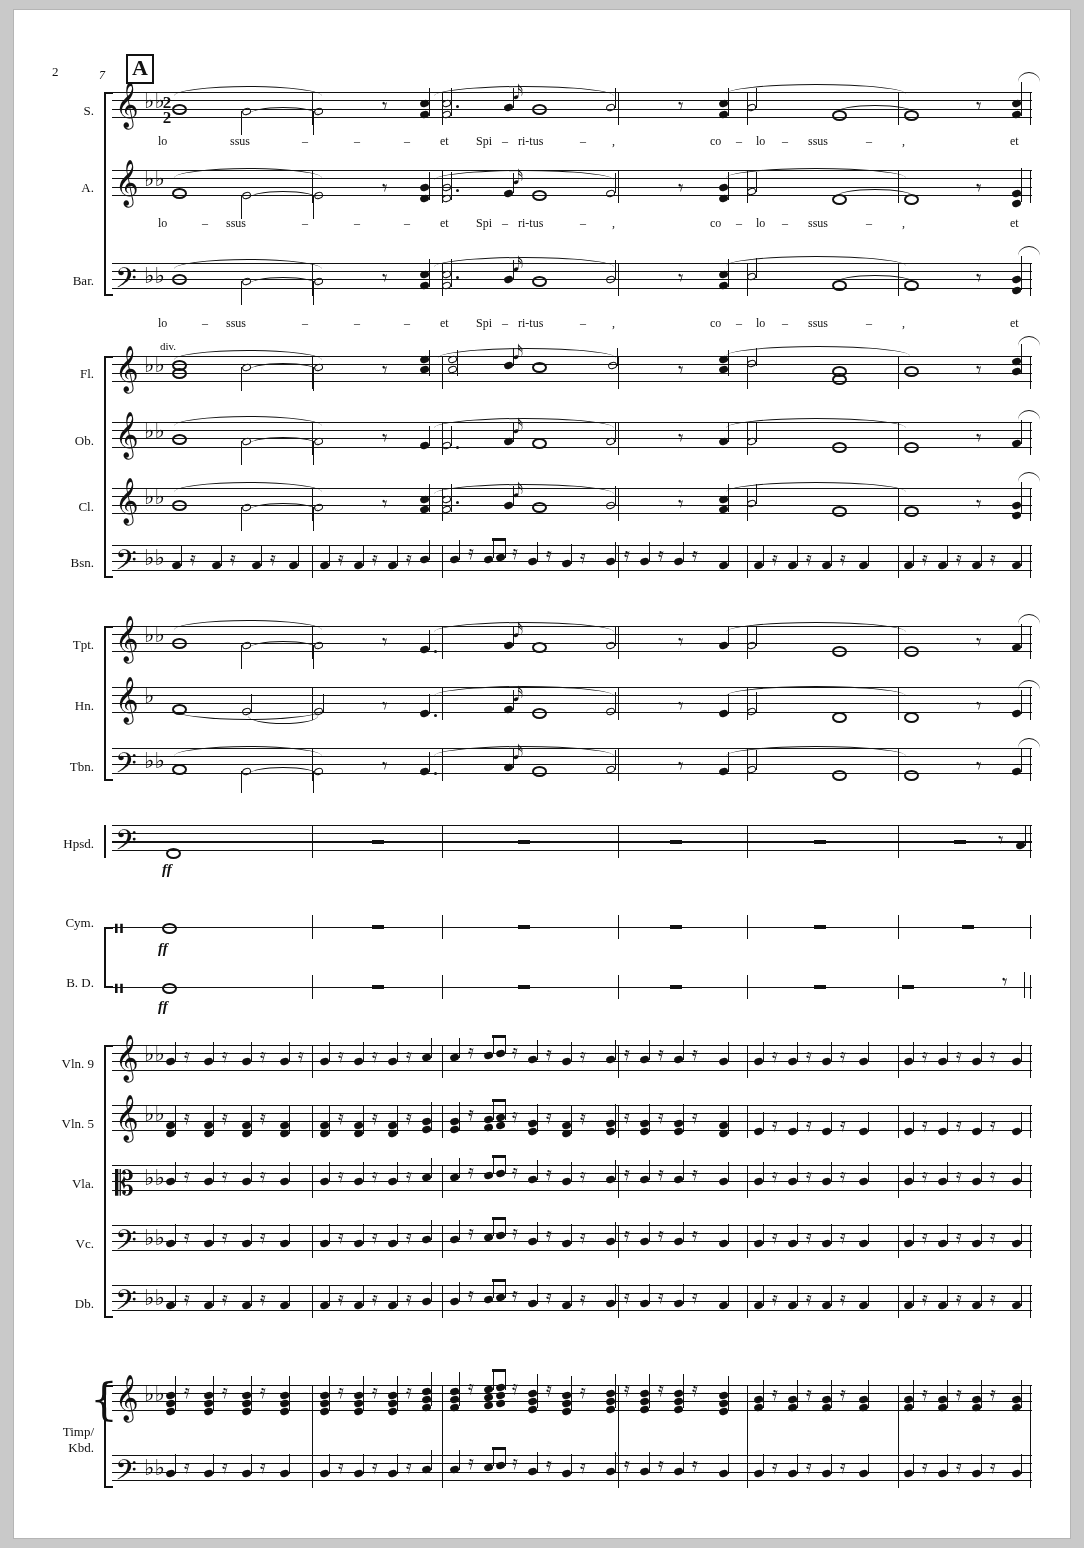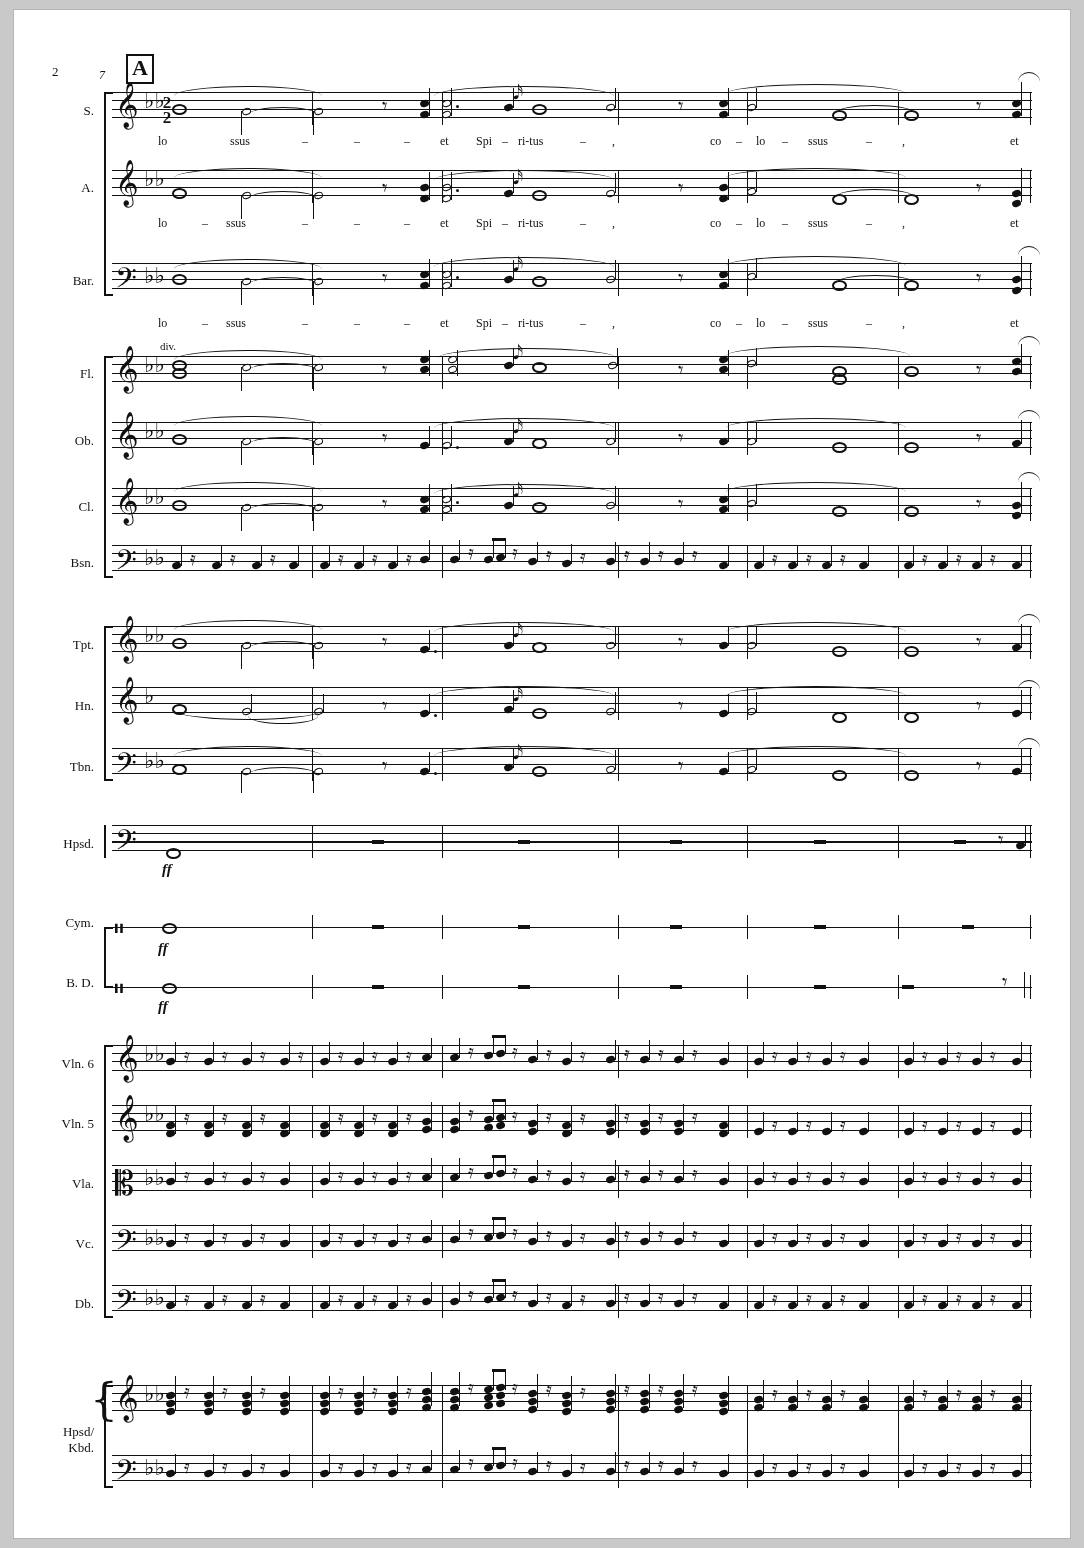--- a/index.html
+++ b/index.html
@@ -227,26 +227,26 @@
     <div class="instlabel" style="left:22px; top:356px; width:58px;">Fl.</div>
     <div class="instlabel" style="left:22px; top:423px; width:58px;">Ob.</div>
     <div class="instlabel" style="left:22px; top:489px; width:58px;">Cl.</div>
     <div class="instlabel" style="left:18px; top:545px; width:62px;">Bsn.</div>
     <div class="instlabel" style="left:22px; top:627px; width:58px;">Tpt.</div>
     <div class="instlabel" style="left:22px; top:688px; width:58px;">Hn.</div>
     <div class="instlabel" style="left:18px; top:749px; width:62px;">Tbn.</div>
     <div class="instlabel" style="left:14px; top:826px; width:66px;">Hpsd.</div>
     <div class="instlabel" style="left:18px; top:905px; width:62px;">Cym.</div>
     <div class="instlabel" style="left:12px; top:965px; width:68px;">B. D.</div>
-    <div class="instlabel" style="left:10px; top:1046px; width:70px;">Vln. 6</div>
+    <div class="instlabel" style="left:10px; top:1046px; width:70px;">Vln. 9</div>
     <div class="instlabel" style="left:10px; top:1106px; width:70px;">Vln. 5</div>
     <div class="instlabel" style="left:18px; top:1166px; width:62px;">Vla.</div>
     <div class="instlabel" style="left:22px; top:1226px; width:58px;">Vc.</div>
     <div class="instlabel" style="left:22px; top:1286px; width:58px;">Db.</div>
-    <div class="instlabel" style="left:14px; top:1414px; width:66px;">Hpsd/</div>
+    <div class="instlabel" style="left:14px; top:1414px; width:66px;">Timp/</div>
     <div class="instlabel" style="left:14px; top:1430px; width:66px;">Kbd.</div>
 
     <div class="staff" style="left:98px; top:82px;  width:920px;"></div>
     <div class="staff" style="left:98px; top:160px; width:920px;"></div>
     <div class="staff" style="left:98px; top:253px; width:920px;"></div>
 
     <div class="staff" style="left:98px; top:346px; width:920px;"></div>
     <div class="staff" style="left:98px; top:412px; width:920px;"></div>
     <div class="staff" style="left:98px; top:478px; width:920px;"></div>
     <div class="staff" style="left:98px; top:535px; width:920px;"></div>

